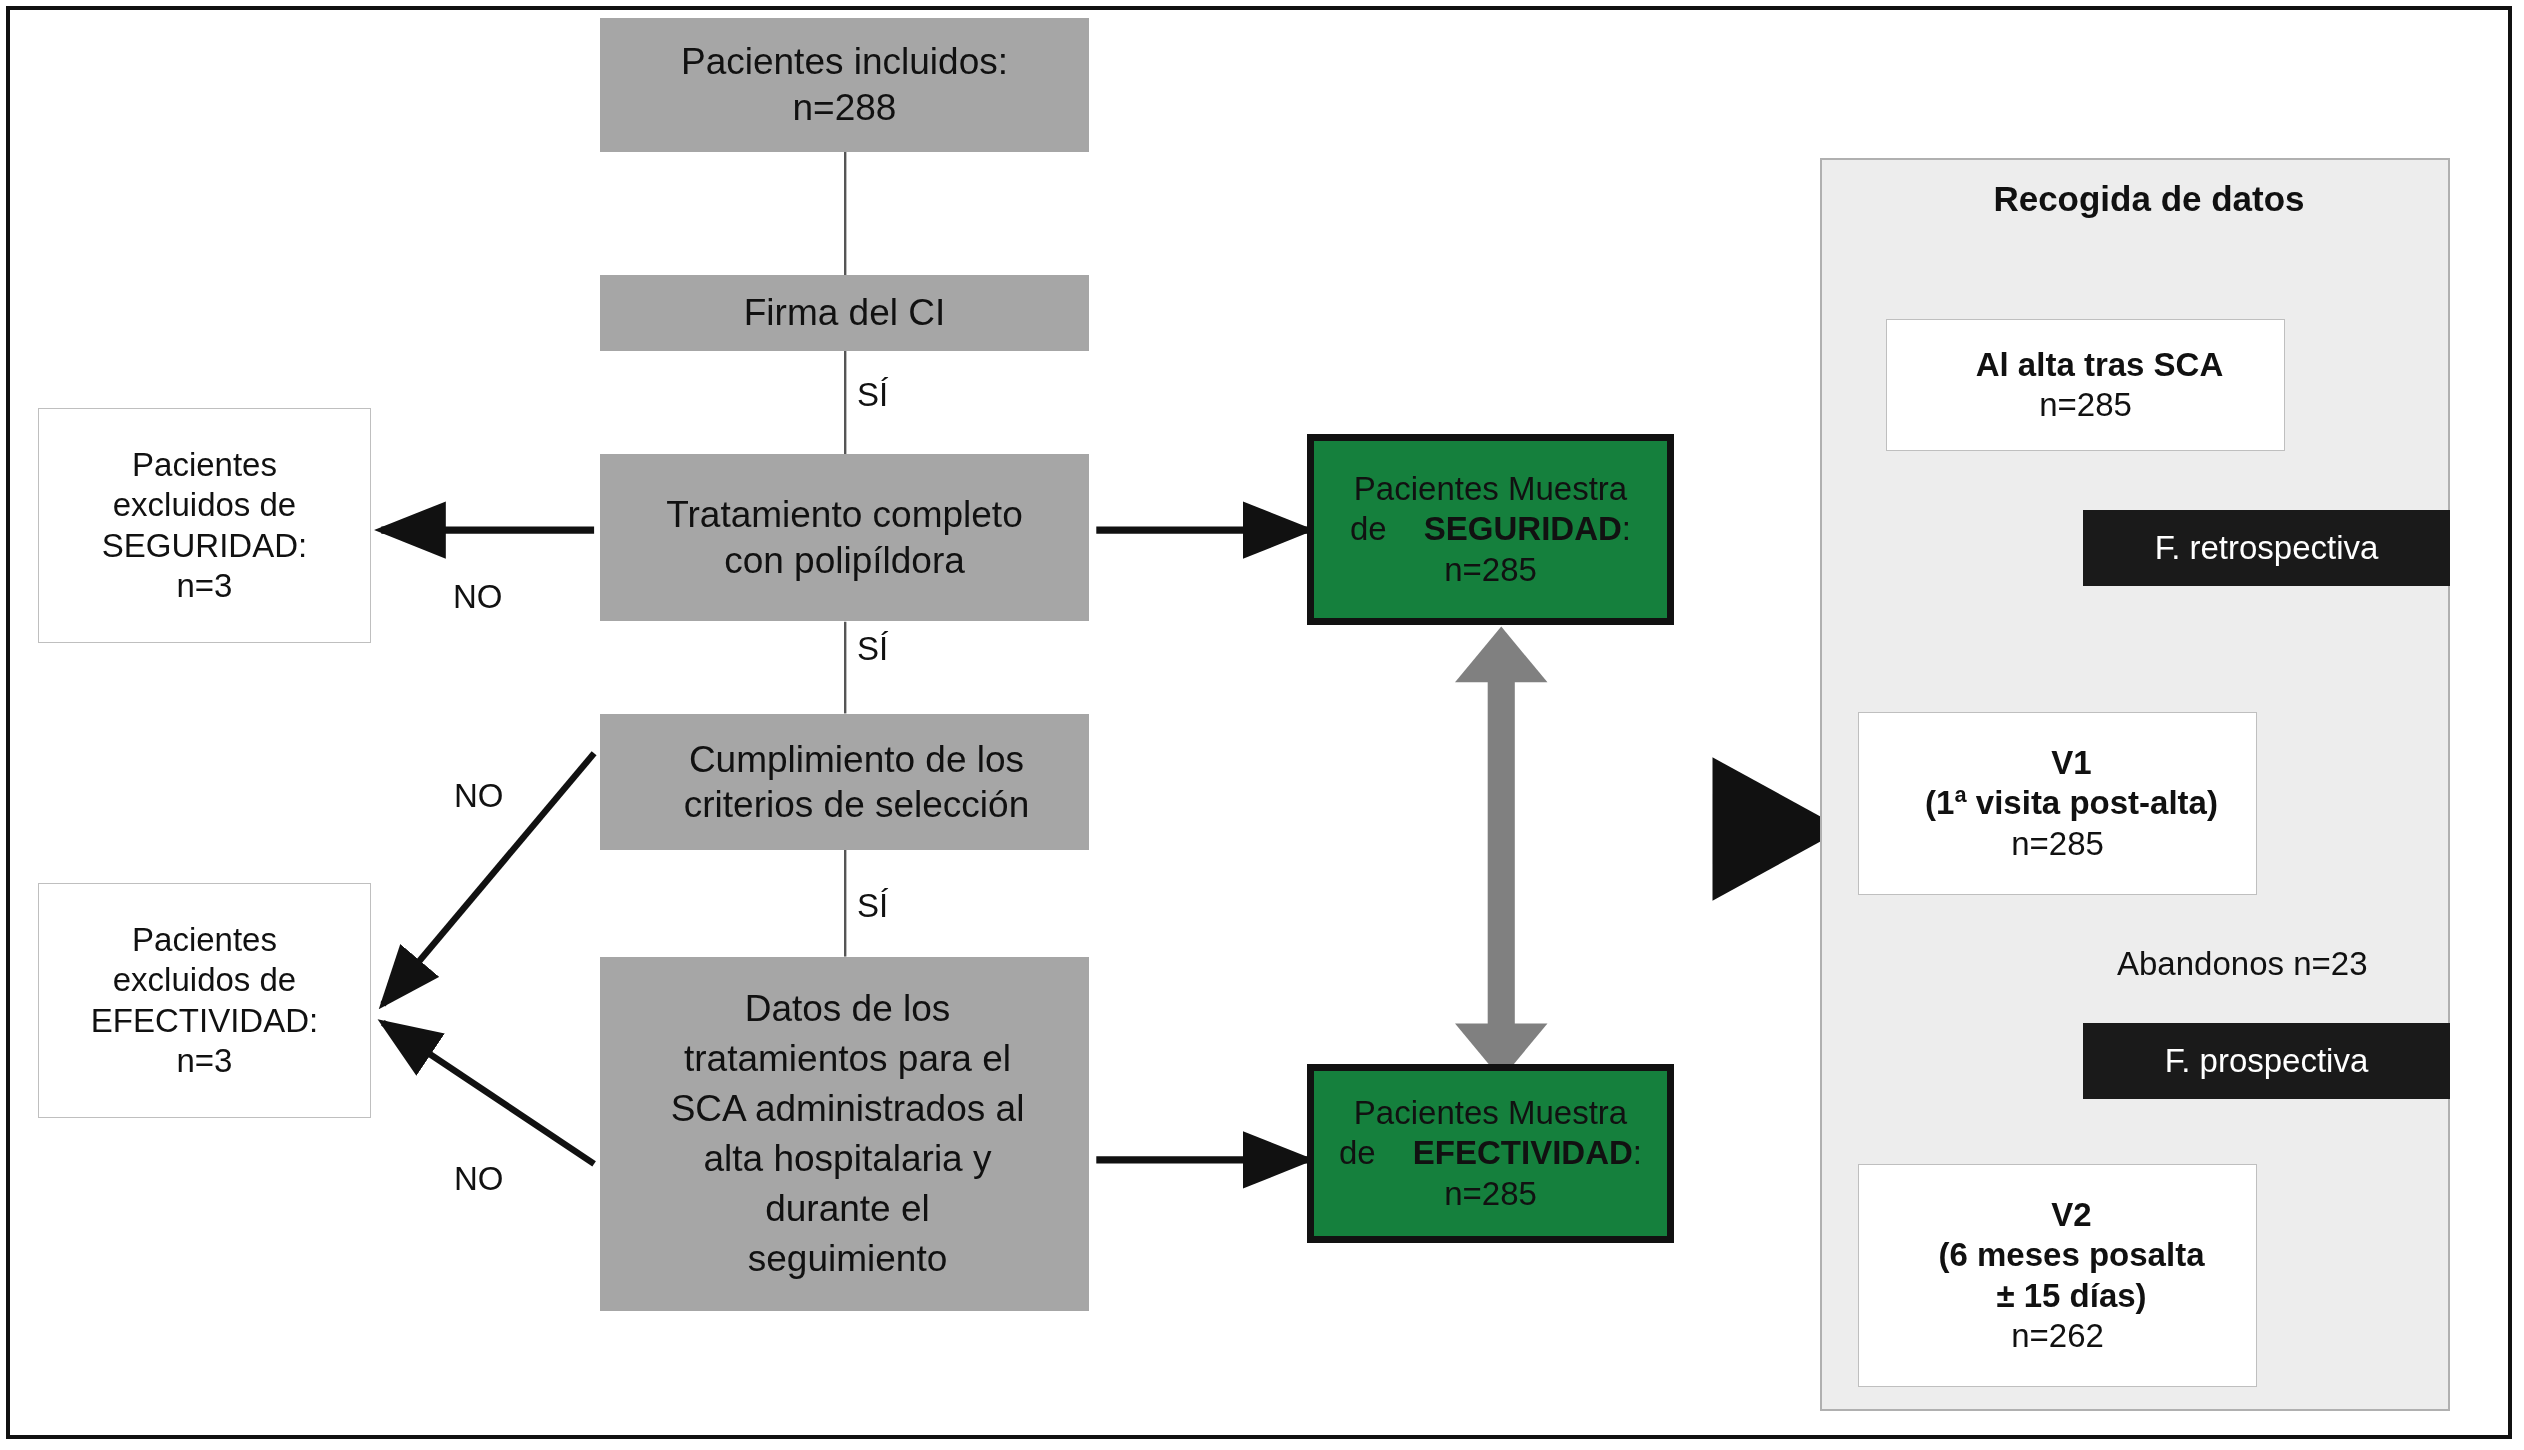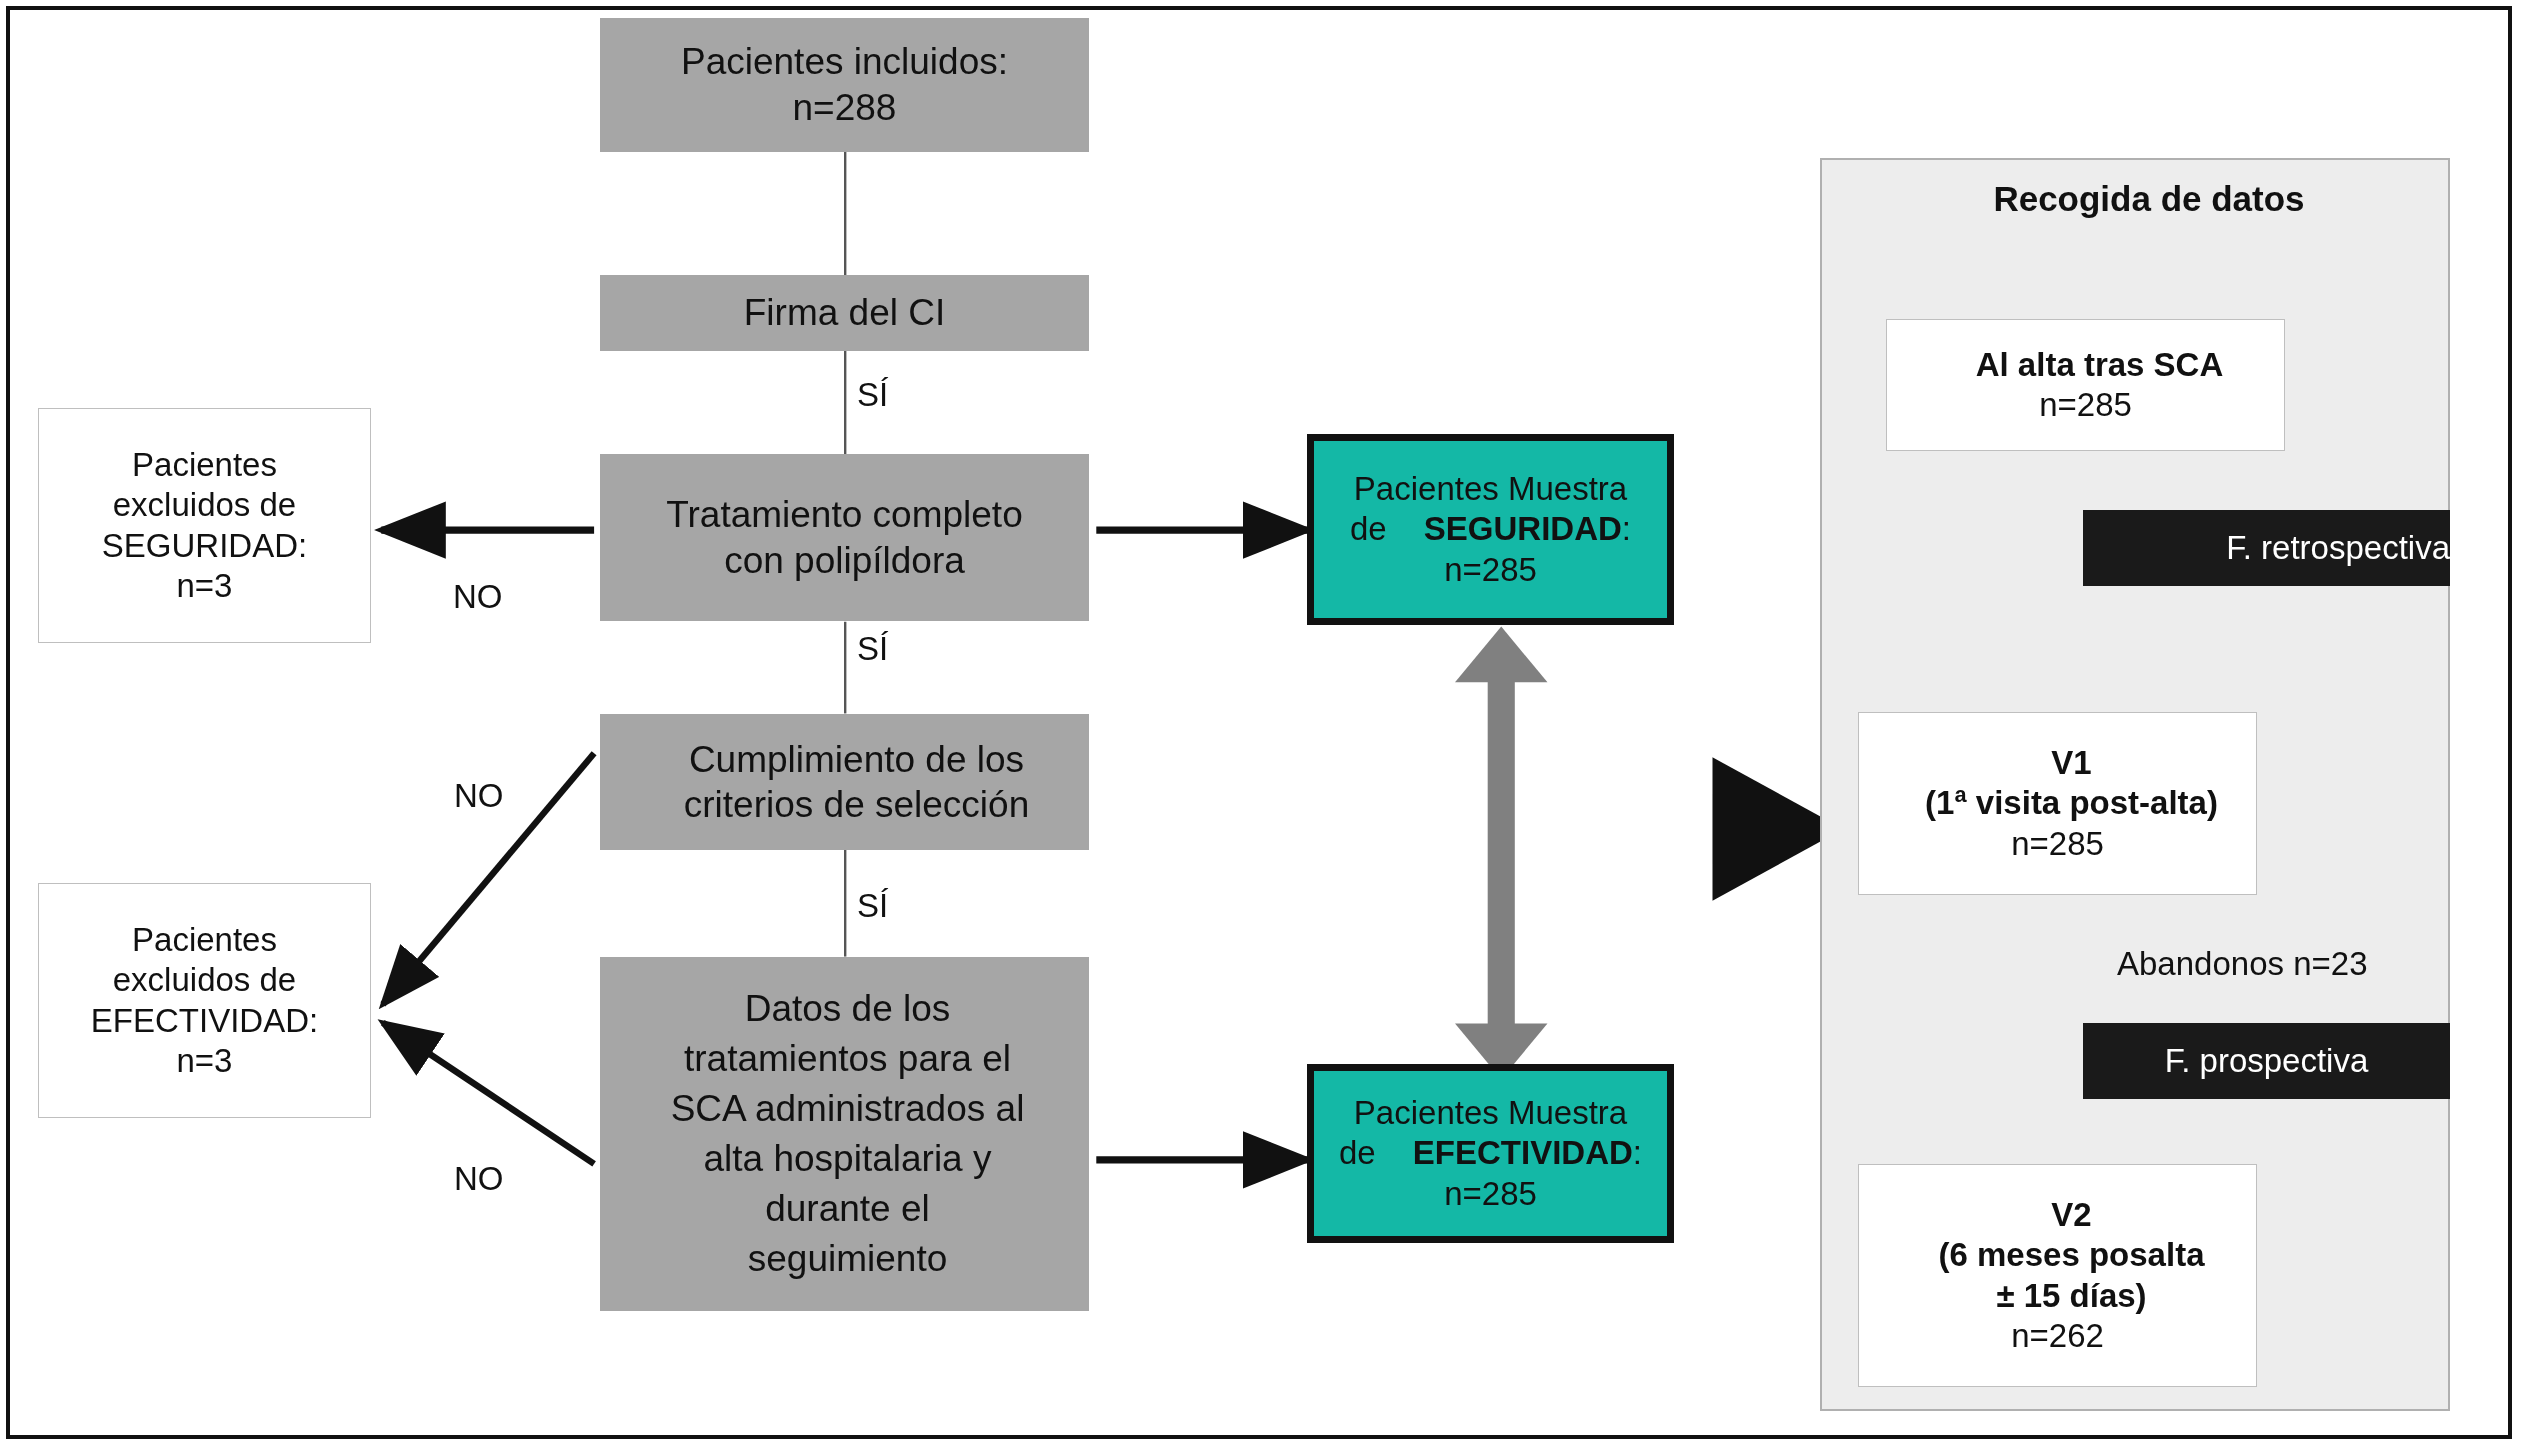--- a/index.html
+++ b/index.html
@@ -27,21 +27,21 @@
     flex-direction:column;
     align-items:center;
     justify-content:center;
     text-align:center;
     line-height:1.22;
     color:#111111;
   }
 
   .gray{ background:#a6a6a6; border:none; }
   .white-thin{ background:#ffffff; border:1.6px solid #bfbfbf; }
-  .white-thick{ background:#14b8a6; border:7.2px solid #111111; }
+  .white-thick{ background:#15803d; border:7.2px solid #111111; }
   .panel{ background:#ededed; border:2.4px solid #b0b0b0; }
   .blackbar{ background:#1a1a1a; color:#ffffff; }
 
   .fs-big{ font-size:37px; }
   .fs-mid{ font-size:35px; }
   .fs-lbl{ font-size:33px; }
   .b{ font-weight:bold;padding-left:28px; }
 
   .lbl{
     position:absolute;
@@ -175,21 +175,21 @@
 
   <div class="box fs-mid b" style="left:1820px;top:171px;width:630px;height:56px;">
     <span>Recogida de datos</span>
   </div>
 
   <div class="box white-thin fs-lbl" style="left:1858px;top:319px;width:399px;height:132px;margin-left:28px;">
     <span class="b">Al alta tras SCA</span>
     <span>n=285</span>
   </div>
 
-  <div class="box blackbar fs-lbl" style="left:2083px;top:510px;width:367px;height:76px;align-items:flex-end;">
+  <div class="box blackbar fs-lbl" style="left:2083px;top:510px;width:367px;height:76px;">
     <span>F. retrospectiva</span>
   </div>
 
   <div class="box white-thin fs-lbl" style="left:1858px;top:712px;width:399px;height:183px;">
     <span class="b">V1</span>
     <span class="b">(1ª visita post-alta)</span>
     <span>n=285</span>
   </div>
 
   <div class="lbl" style="left:2117px;top:945px;">Abandonos n=23</div>

